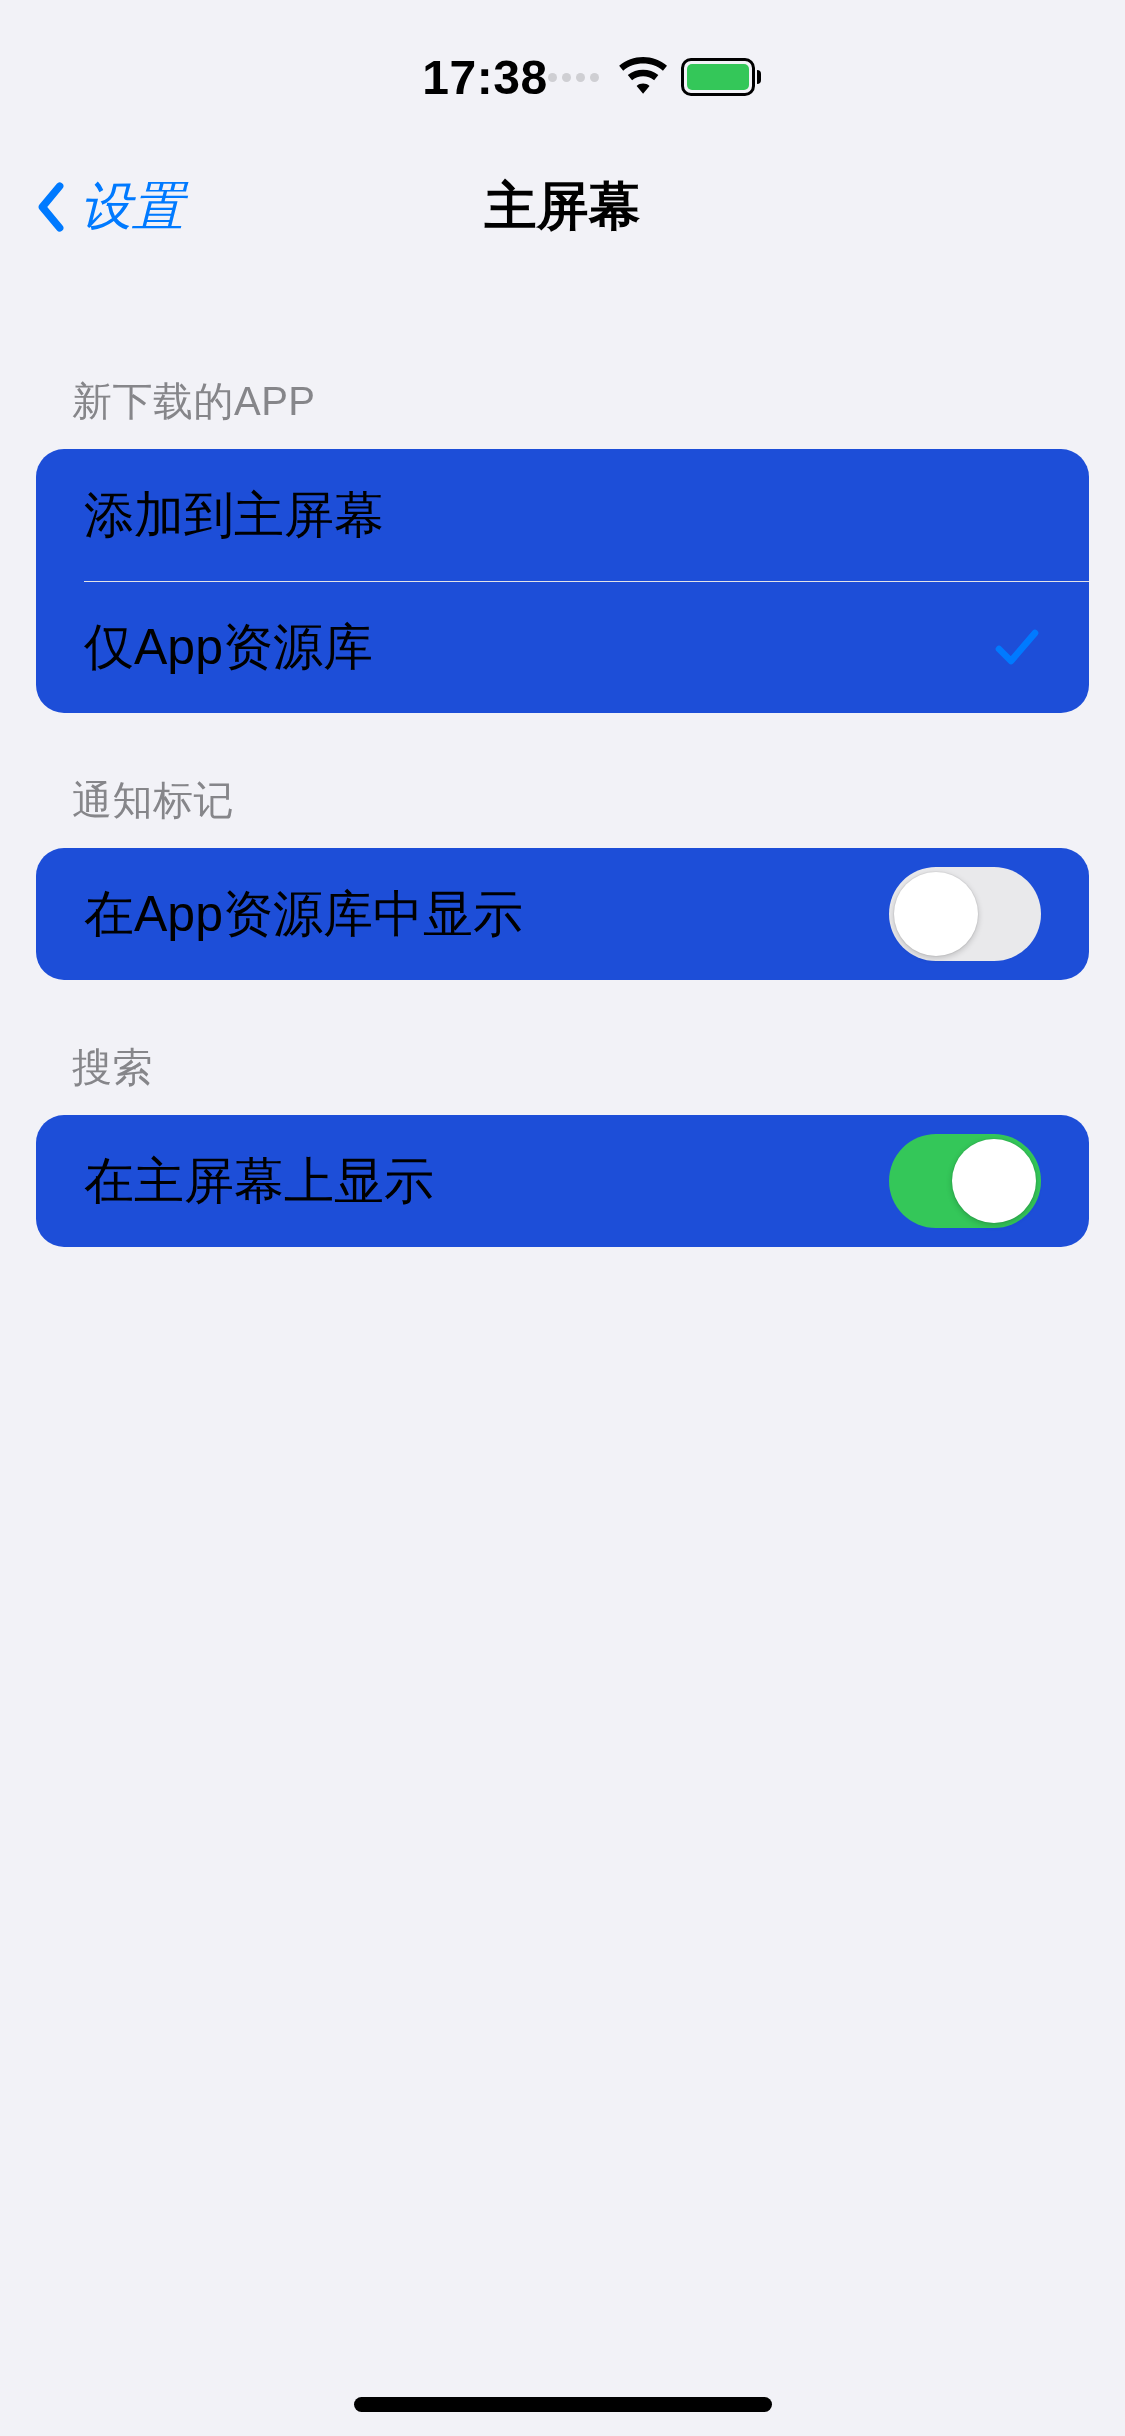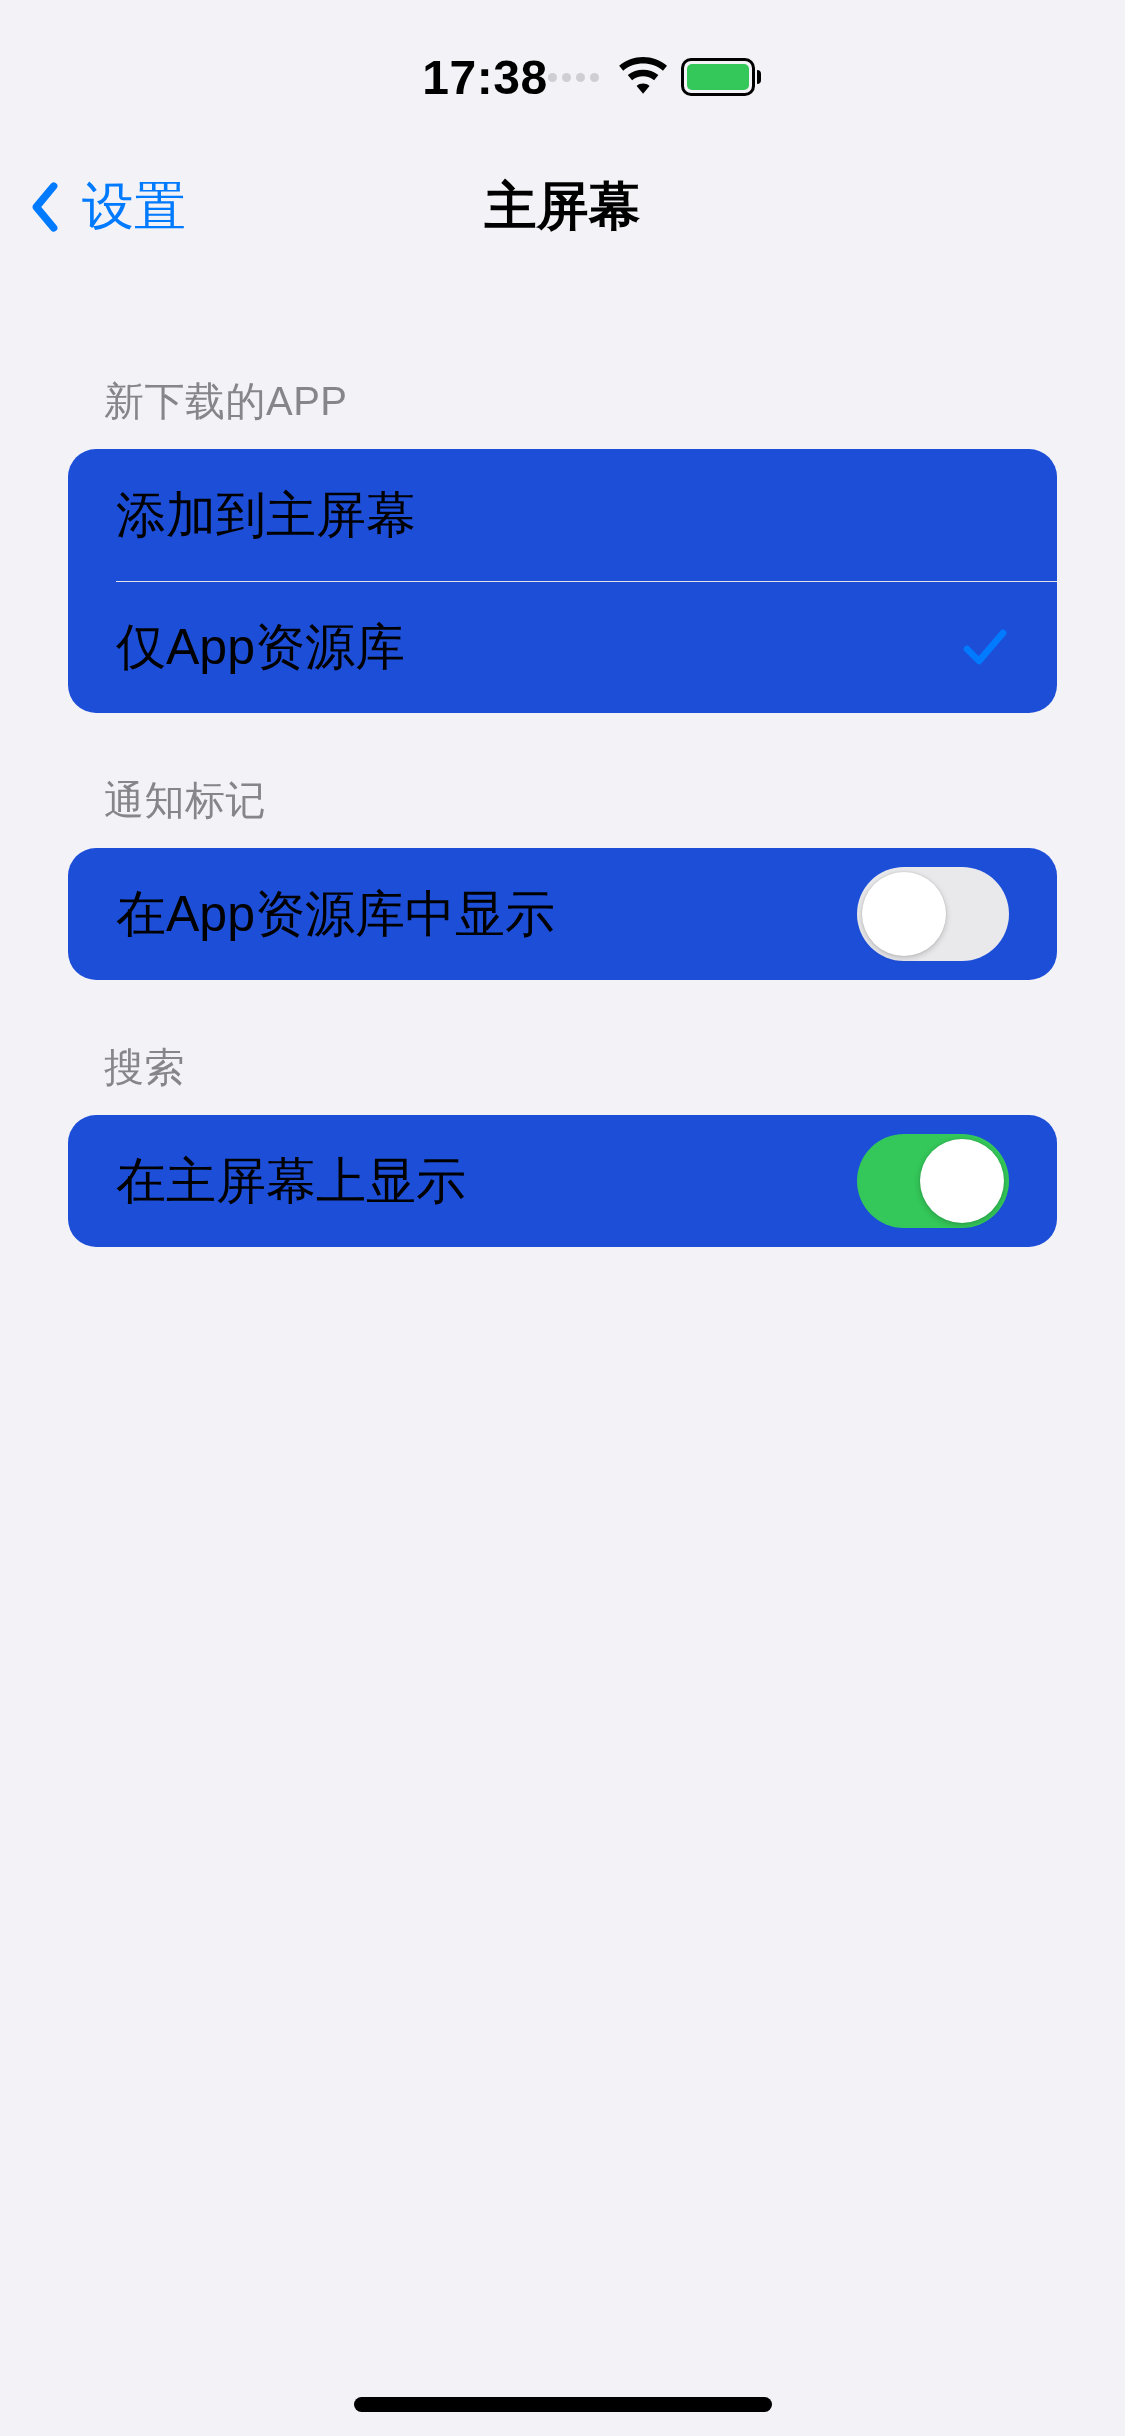--- a/index.html
+++ b/index.html
@@ -78,45 +78,46 @@
       margin-left: 2px;
     }
     .nav-bar {
       height: 134px;
       position: relative;
       display: flex;
       align-items: center;
     }
     .back-button {
       position: absolute;
-      left: 26px;
-      display: flex;
-      align-items: center;
-      gap: 18px;
+      left: 32px;
+      display: flex;
+      align-items: center;
+      gap: 10px;
       color: #007aff;
+      font-style: italic;
     }
     .back-chevron svg {
       width: 38px;
       height: 52px;
       display: block;
     }
     .back-label {
       font-size: 52px;
       font-weight: 400;
     }
     .nav-title {
       position: absolute;
       left: 50%;
       transform: translateX(-50%);
       font-size: 52px;
       font-weight: 600;
       color: #000;
     }
     .content {
-      padding: 0 68px;
+      padding: 0 36px;
     }
     .section-header {
       font-size: 40px;
       color: #86868a;
       padding: 60px 0 20px 36px;
       letter-spacing: 0.5px;
     }
     .section-header.first {
       padding-top: 100px;
     }

